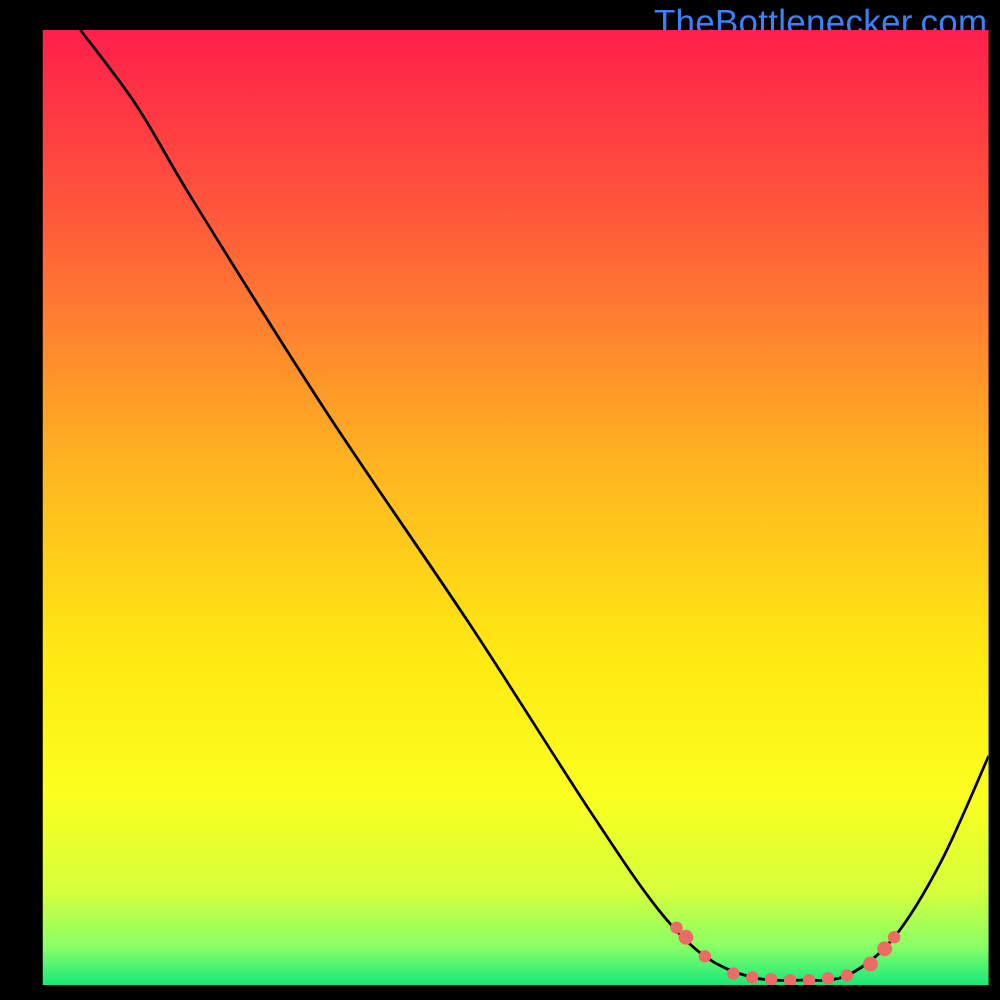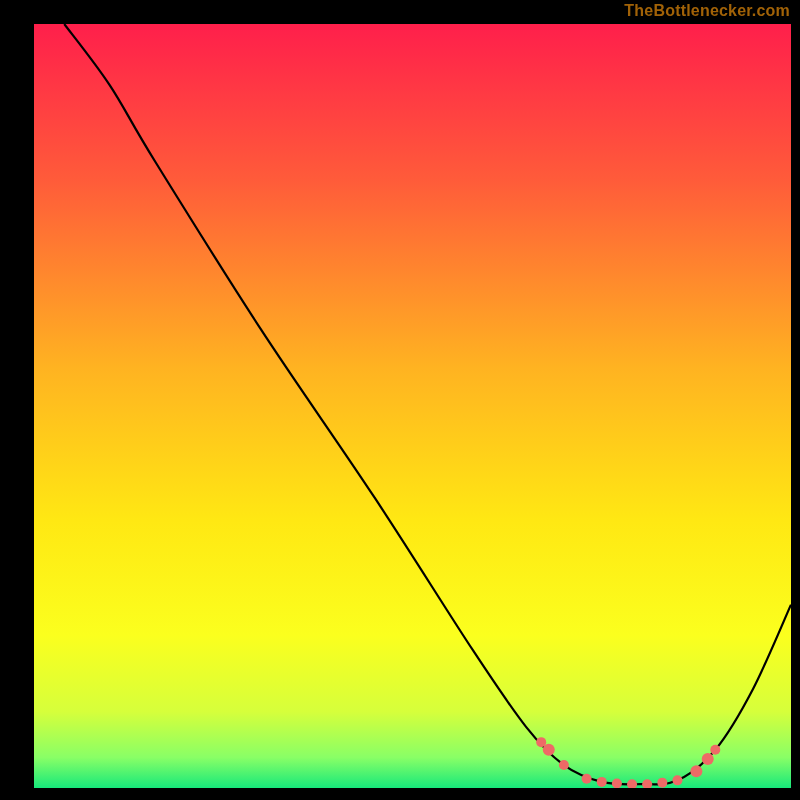--- a/index.html
+++ b/index.html
@@ -23,23 +23,23 @@
     position: absolute;
     left: 0;
     top: 0;
     width: 757px;
     height: 764px;
   }
   .watermark {
     position: absolute;
     top: 2px;
     right: 10px;
-    color: #a16207;
-    font-size: 16px;
-    font-weight: 700;
+    color: #3b82f6;
+    font-size: 28px;
+    font-weight: 400;
     letter-spacing: 0.2px;
   }
 </style>
 </head>
 <body>
 
 <div class="watermark">TheBottlenecker.com</div>
 
 <div class="frame">
   <svg class="plot-area" viewBox="0 0 757 764" preserveAspectRatio="none">

